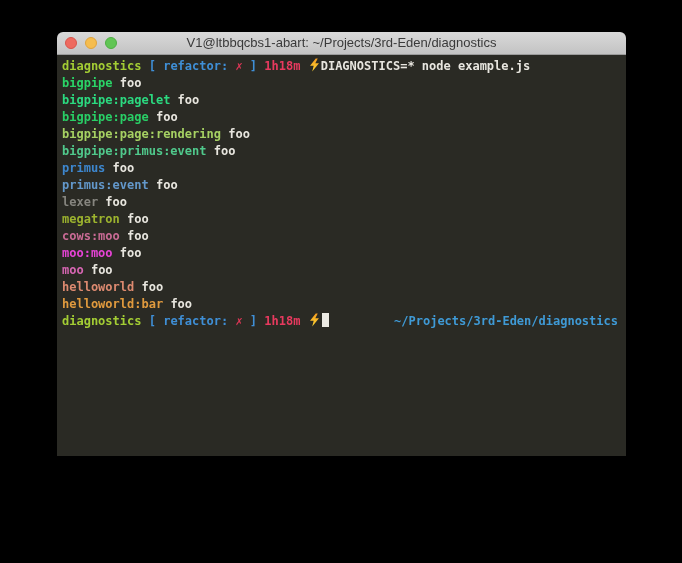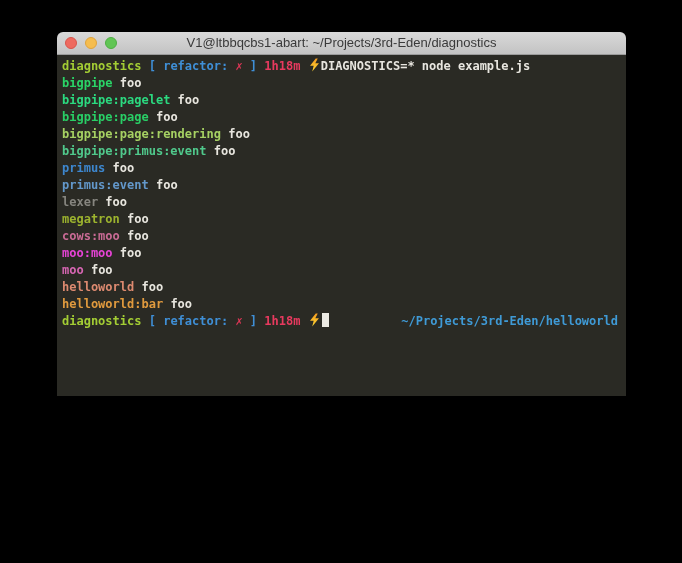--- a/index.html
+++ b/index.html
@@ -1,16 +1,16 @@
 <!DOCTYPE html>
 <html><head>
 <meta charset="utf-8">
 <style>
   html,body{margin:0;padding:0;background:#000;}
-  .stage{position:relative;width:682px;height:396px;background:#000;overflow:hidden;
+  .stage{position:relative;width:682px;height:456px;background:#000;overflow:hidden;
          font-family:"DejaVu Sans Mono",monospace;}
   .window{position:absolute;left:57px;top:32px;width:569px;height:450px;
           border-radius:6px 6px 4px 4px;overflow:hidden;
           box-shadow:0 12px 30px rgba(0,0,0,.65);display:flex;flex-direction:column;}
   .titlebar{height:22px;flex:0 0 22px;background:linear-gradient(#d9d9d9,#c3c3c3);
             border-bottom:1px solid #9b9b9b;position:relative;
             display:flex;align-items:center;justify-content:center;}
   .title{font-family:"Liberation Sans",sans-serif;font-size:13px;color:#3a3a3a;
          line-height:22px;white-space:nowrap;}
   .lights{position:absolute;left:8px;top:0;height:22px;display:flex;align-items:center;gap:8px;}
@@ -49,16 +49,16 @@
         <span class="light red"></span>
         <span class="light yellow"></span>
         <span class="light green"></span>
       </div>
       <span class="title">V1@ltbbqcbs1-abart: ~/Projects/3rd-Eden/diagnostics</span>
     </div>
     <div class="terminal"><div class="line"><span class="seg" style="color: rgb(163, 205, 52);">diagnostics </span><span class="seg" style="color: rgb(63, 143, 214);">[ refactor: </span><span class="seg" style="color: rgb(220, 54, 85);">✗</span><span class="seg" style="color: rgb(63, 143, 214);"> ] </span><span class="seg" style="color: rgb(232, 58, 95);">1h18m </span><svg class="bolt" viewBox="0 0 16 16">
     <path d="M9.5 0 L2.5 9 L7 9 L5.2 16 L13.5 5.8 L9 5.8 L12 0 Z" fill="url(#boltgrad)"></path>
   </svg><span class="seg" style="color: rgb(232, 230, 223);">DIAGNOSTICS=* node example.js</span></div><div class="line"><span class="seg" style="color: rgb(42, 212, 103);">bigpipe</span><span class="seg" style="color: rgb(232, 230, 223);"> foo</span></div><div class="line"><span class="seg" style="color: rgb(43, 218, 128);">bigpipe:pagelet</span><span class="seg" style="color: rgb(232, 230, 223);"> foo</span></div><div class="line"><span class="seg" style="color: rgb(41, 207, 102);">bigpipe:page</span><span class="seg" style="color: rgb(232, 230, 223);"> foo</span></div><div class="line"><span class="seg" style="color: rgb(166, 209, 99);">bigpipe:page:rendering</span><span class="seg" style="color: rgb(232, 230, 223);"> foo</span></div><div class="line"><span class="seg" style="color: rgb(80, 201, 140);">bigpipe:primus:event</span><span class="seg" style="color: rgb(232, 230, 223);"> foo</span></div><div class="line"><span class="seg" style="color: rgb(61, 135, 207);">primus</span><span class="seg" style="color: rgb(232, 230, 223);"> foo</span></div><div class="line"><span class="seg" style="color: rgb(99, 152, 203);">primus:event</span><span class="seg" style="color: rgb(232, 230, 223);"> foo</span></div><div class="line"><span class="seg" style="color: rgb(134, 133, 127);">lexer</span><span class="seg" style="color: rgb(232, 230, 223);"> foo</span></div><div class="line"><span class="seg" style="color: rgb(156, 179, 46);">megatron</span><span class="seg" style="color: rgb(232, 230, 223);"> foo</span></div><div class="line"><span class="seg" style="color: rgb(201, 107, 149);">cows:moo</span><span class="seg" style="color: rgb(232, 230, 223);"> foo</span></div><div class="line"><span class="seg" style="color: rgb(231, 67, 214);">moo:moo</span><span class="seg" style="color: rgb(232, 230, 223);"> foo</span></div><div class="line"><span class="seg" style="color: rgb(215, 102, 179);">moo</span><span class="seg" style="color: rgb(232, 230, 223);"> foo</span></div><div class="line"><span class="seg" style="color: rgb(221, 138, 112);">helloworld</span><span class="seg" style="color: rgb(232, 230, 223);"> foo</span></div><div class="line"><span class="seg" style="color: rgb(224, 154, 62);">helloworld:bar</span><span class="seg" style="color: rgb(232, 230, 223);"> foo</span></div><div class="line"><span class="seg" style="color: rgb(163, 205, 52);">diagnostics </span><span class="seg" style="color: rgb(63, 143, 214);">[ refactor: </span><span class="seg" style="color: rgb(220, 54, 85);">✗</span><span class="seg" style="color: rgb(63, 143, 214);"> ] </span><span class="seg" style="color: rgb(232, 58, 95);">1h18m </span><svg class="bolt" viewBox="0 0 16 16">
     <path d="M9.5 0 L2.5 9 L7 9 L5.2 16 L13.5 5.8 L9 5.8 L12 0 Z" fill="url(#boltgrad)"></path>
-  </svg><span class="cursor"></span><span class="right-path" style="color: rgb(63, 154, 214);">~/Projects/3rd-Eden/helloworld</span></div></div>
+  </svg><span class="cursor"></span><span class="right-path" style="color: rgb(63, 154, 214);">~/Projects/3rd-Eden/diagnostics</span></div></div>
   </div>
 
 </div>
 
 </body></html>

